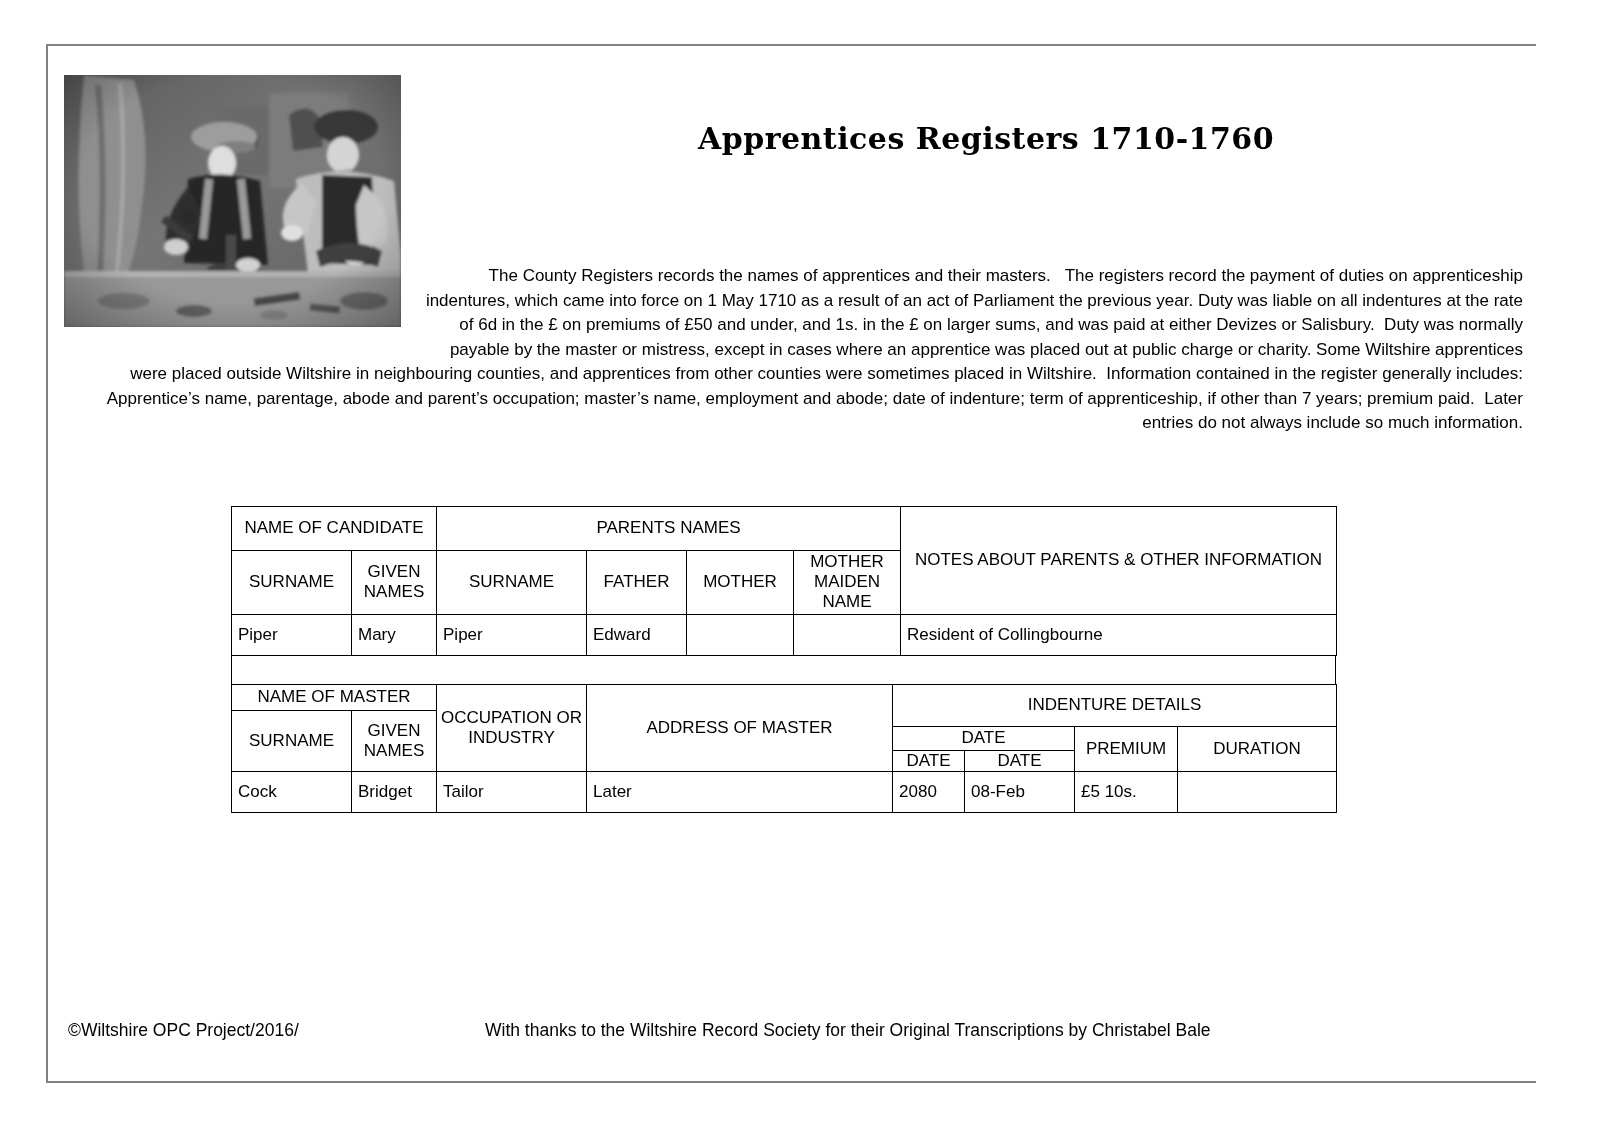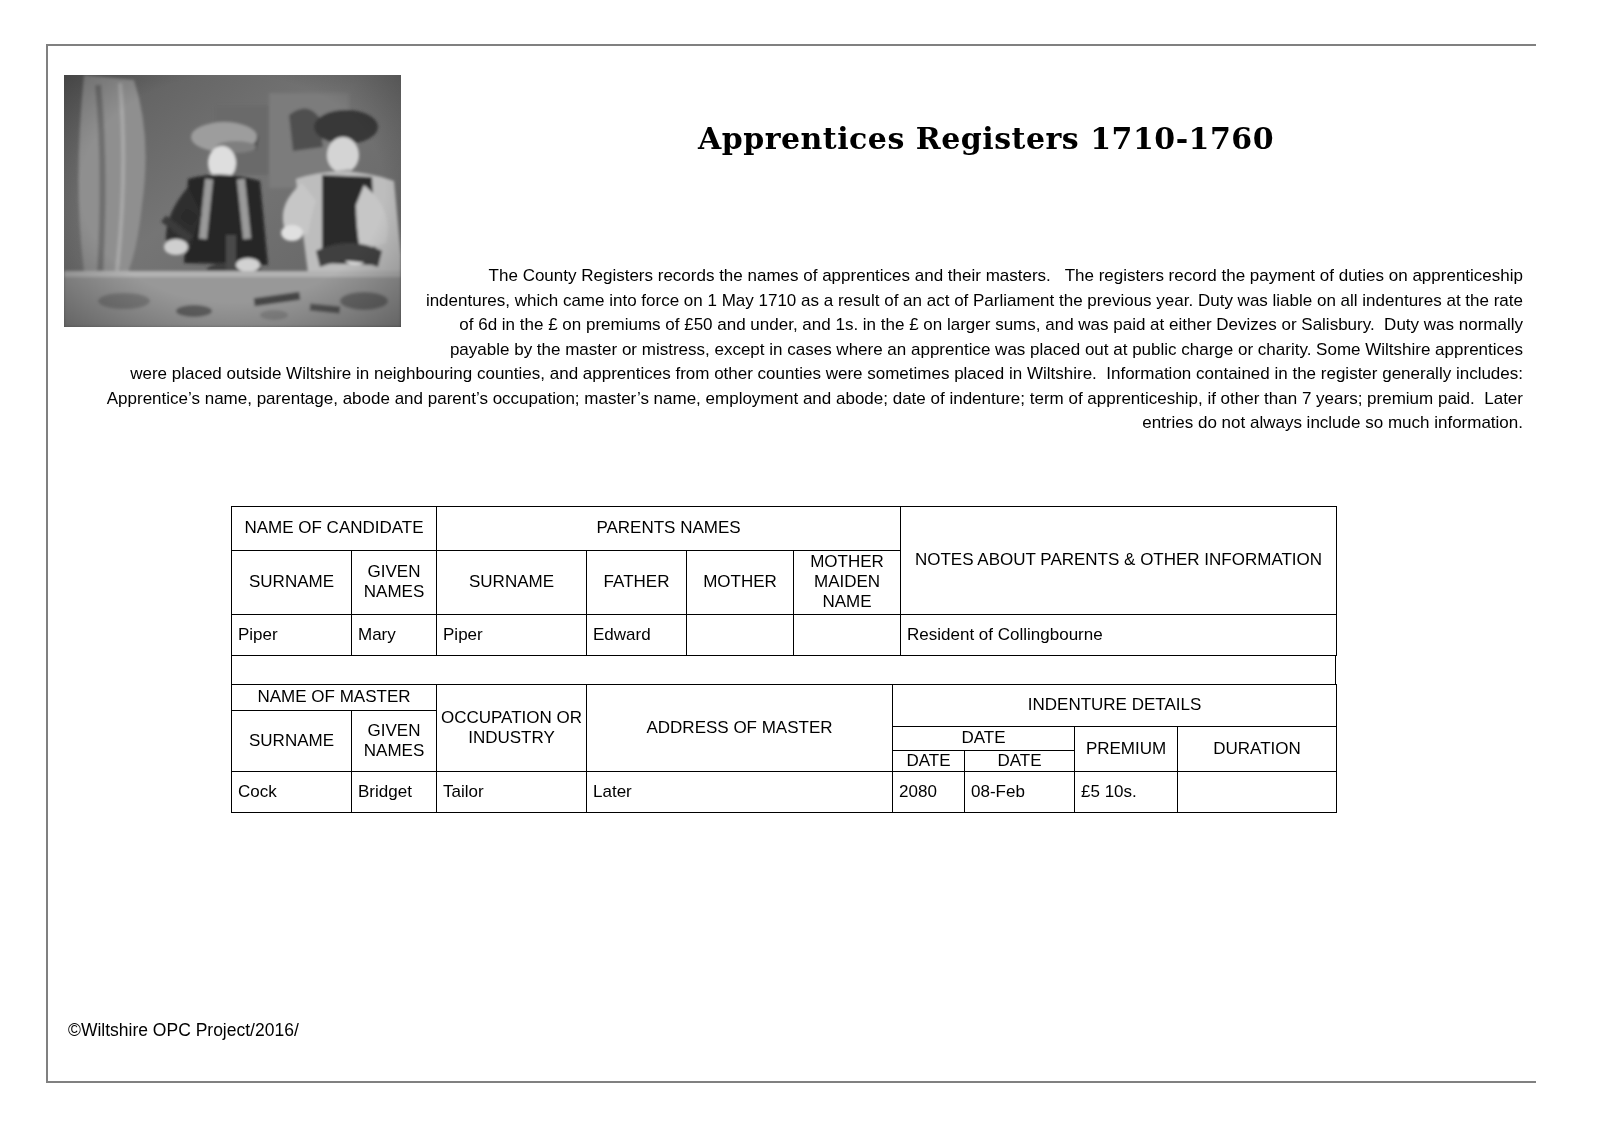--- a/index.html
+++ b/index.html
@@ -278,16 +278,17 @@
           <td>£5 10s.</td>
           <td></td>
         </tr>
       </tbody>
         </table>
 
     </div>
 
     <div class="footer">
       <span class="copyright">©Wiltshire OPC Project/2016/</span>
+      <span class="credit">With thanks to the Wiltshire Record Society for their Original Transcriptions by Christabel Bale</span>
     </div>
 
   </div>
 </div>
 
 </body></html>

